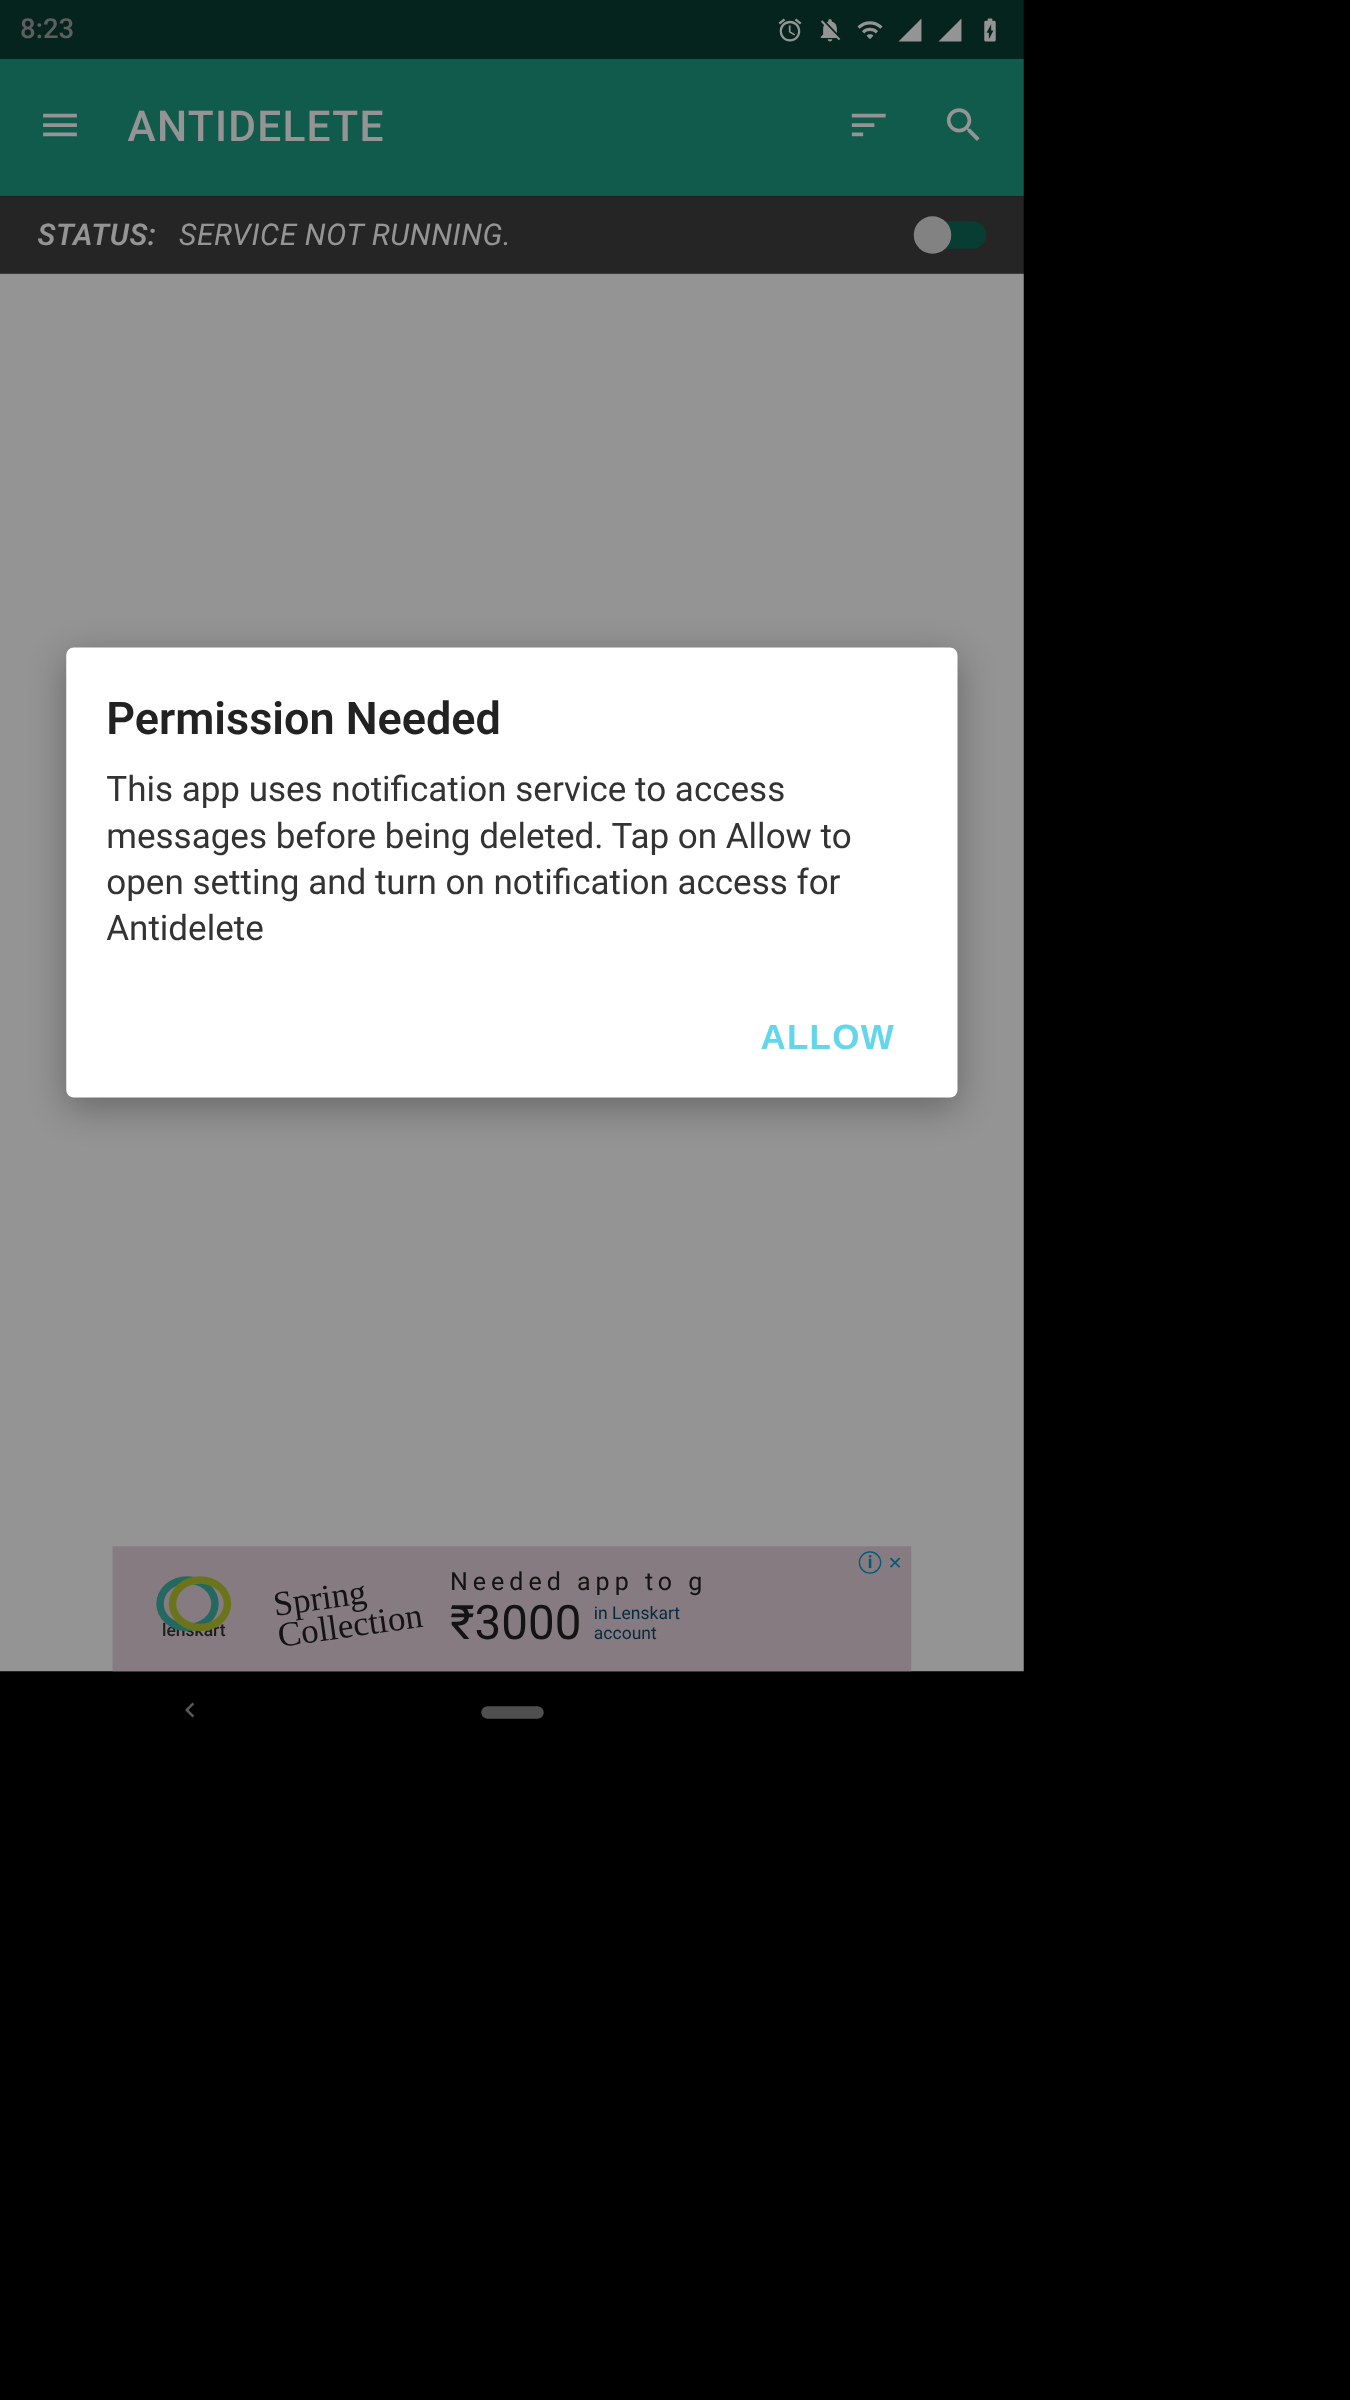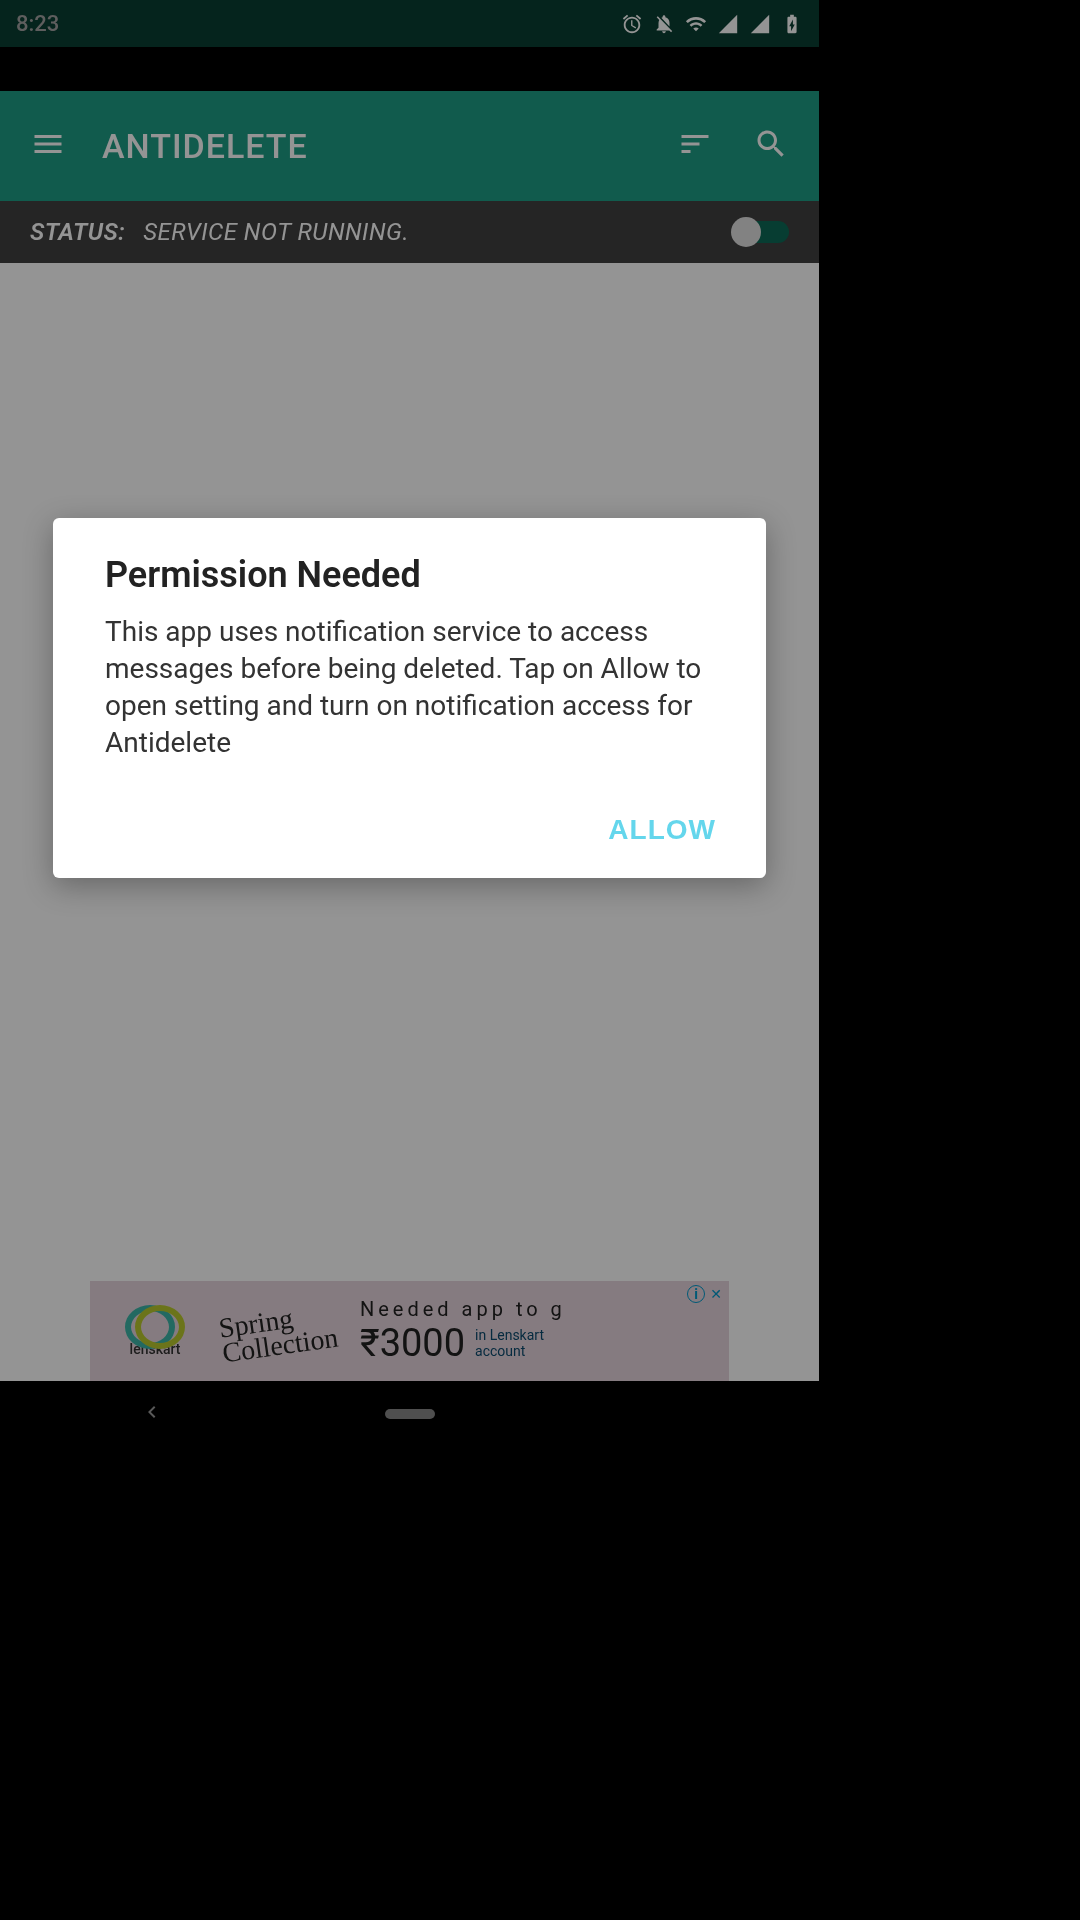--- a/index.html
+++ b/index.html
@@ -38,21 +38,20 @@
       height: 22px;
       fill: #fff;
     }
     .app-header {
       height: 110px;
       background: #1e9d85;
       display: flex;
       align-items: center;
       padding: 0 30px;
       gap: 36px;
-      margin-top: 44px;
     }
     .hamburger-icon svg, .filter-icon svg, .search-icon svg {
       width: 36px;
       height: 36px;
       fill: #fff;
     }
     .app-title {
       font-size: 34px;
       font-weight: 500;
       color: #fff;
@@ -233,21 +232,21 @@
       inset: 0;
       background: rgba(0,0,0,0.42);
     }
     .dialog {
       position: absolute;
       top: 518px;
       left: 53px;
       right: 53px;
       background: #fff;
       border-radius: 6px;
-      padding: 36px 46px 20px 52px;
+      padding: 36px 46px 20px 32px;
       box-shadow: 0 8px 30px rgba(0,0,0,0.3);
     }
     .dialog-title {
       font-size: 36px;
       font-weight: 600;
       color: #222;
       margin-bottom: 18px;
     }
     .dialog-body {
       font-size: 28px;

